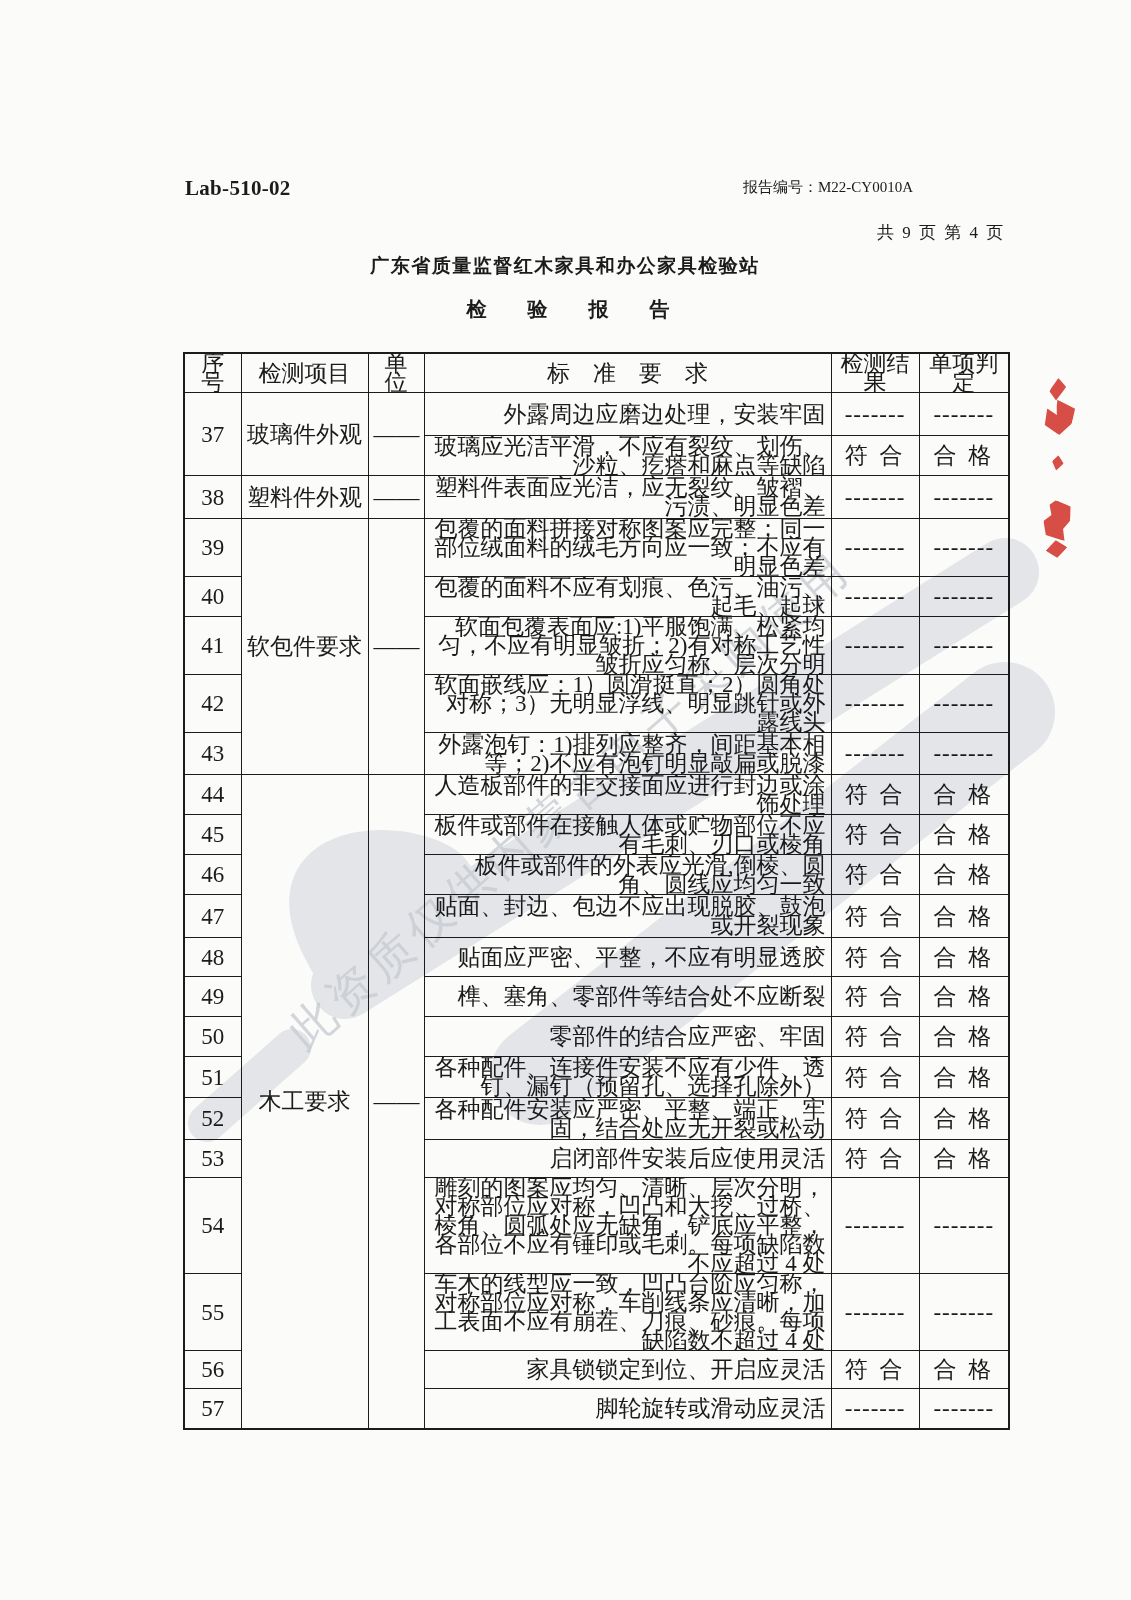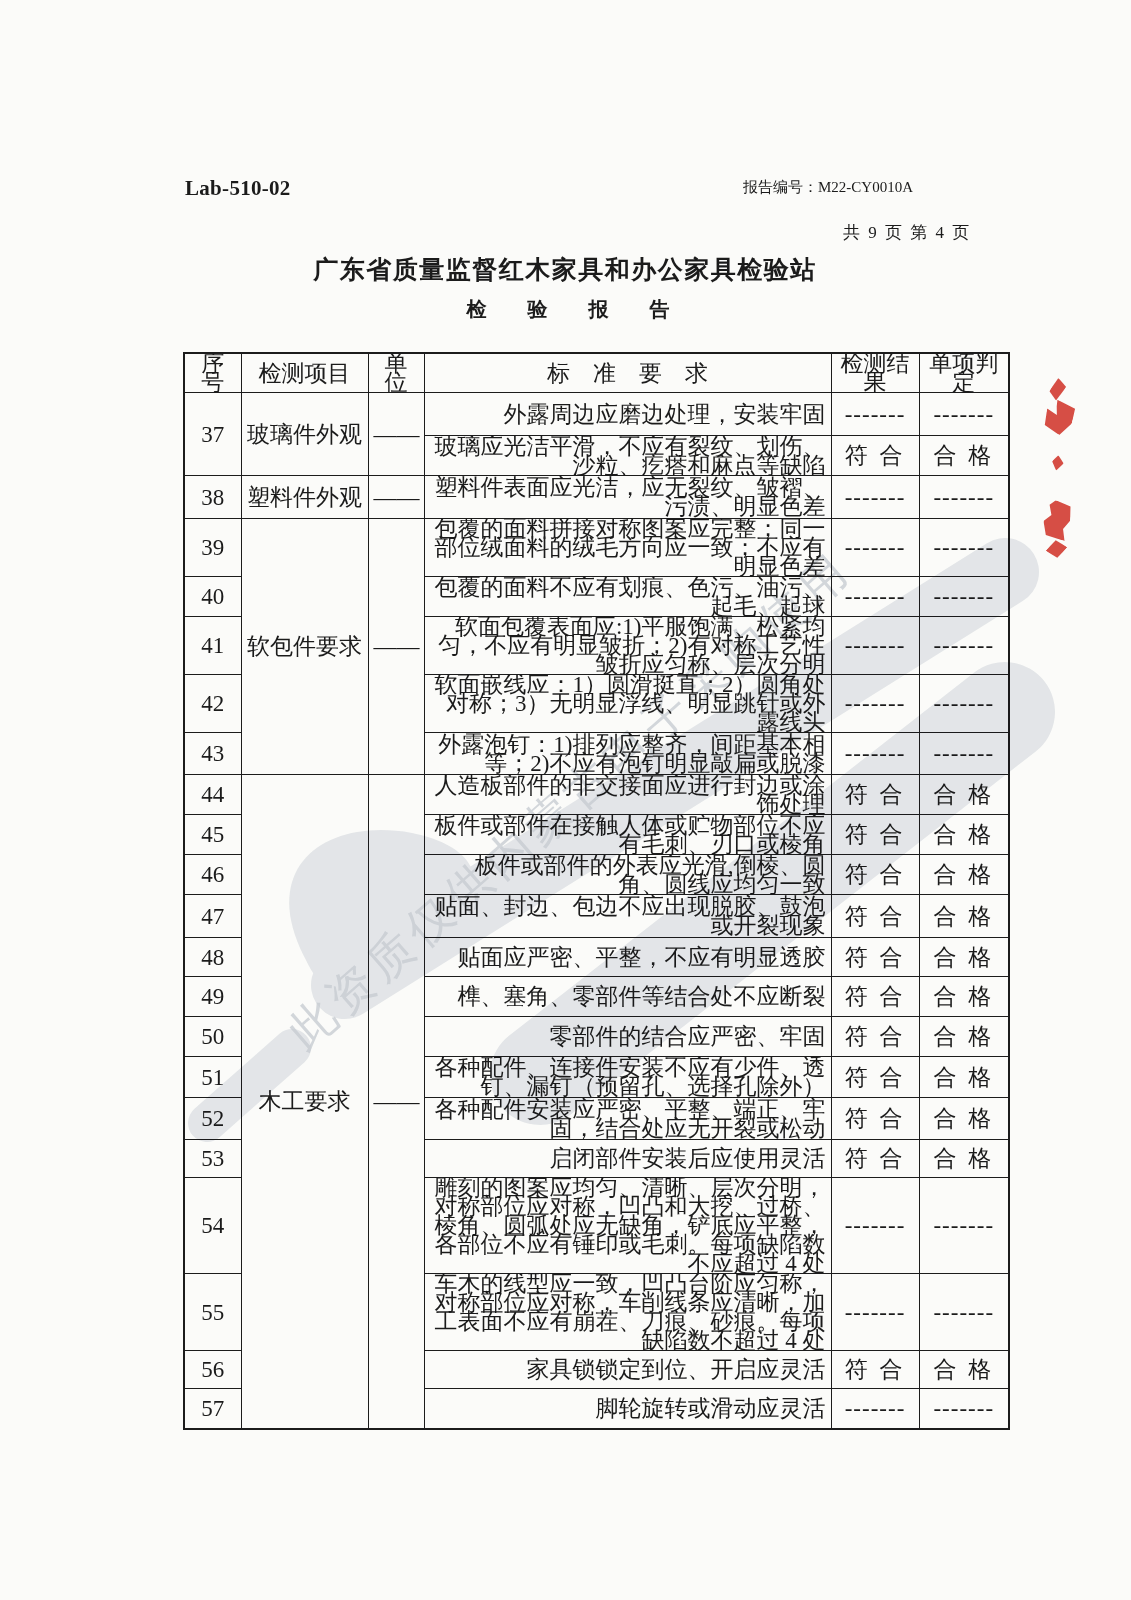--- a/index.html
+++ b/index.html
@@ -5,23 +5,23 @@
   html,body{margin:0;padding:0;background:#e9e9e7;}
   .page{
     position:relative; width:1131px; height:1600px; margin:0 auto;
     background:#fbfbf9; overflow:hidden;
     font-family:"Liberation Serif","DejaVu Serif",serif;
     color:#1b1b1b;
   }
   
   .lab-code{position:absolute; left:185px; top:176px; font-size:21px; font-weight:bold; letter-spacing:.3px;}
   .report-no{position:absolute; left:743px; top:178px; font-size:15px;}
-  .page-info{position:absolute; left:843px; top:221px; font-size:17px; letter-spacing:2px;}
+  .page-info{position:absolute; left:877px; top:221px; font-size:17px; letter-spacing:2px;}
   .org-title{position:absolute; left:120px; top:253px; width:890px; text-align:center;
-             font-size:25px; font-weight:bold; letter-spacing:1.5px;}
+             font-size:19px; font-weight:bold; letter-spacing:1.5px;}
   .report-title{position:absolute; left:132px; top:296px; width:890px; text-align:center;
              font-size:20px; font-weight:bold; letter-spacing:18px;}
   
   table.report{
     position:absolute; left:183px; top:352px; width:825px;
     border-collapse:collapse; table-layout:fixed;
     border:2.5px solid #1c1c1c;
     font-size:23px; line-height:19px;
   }
   table.report td,table.report th{

